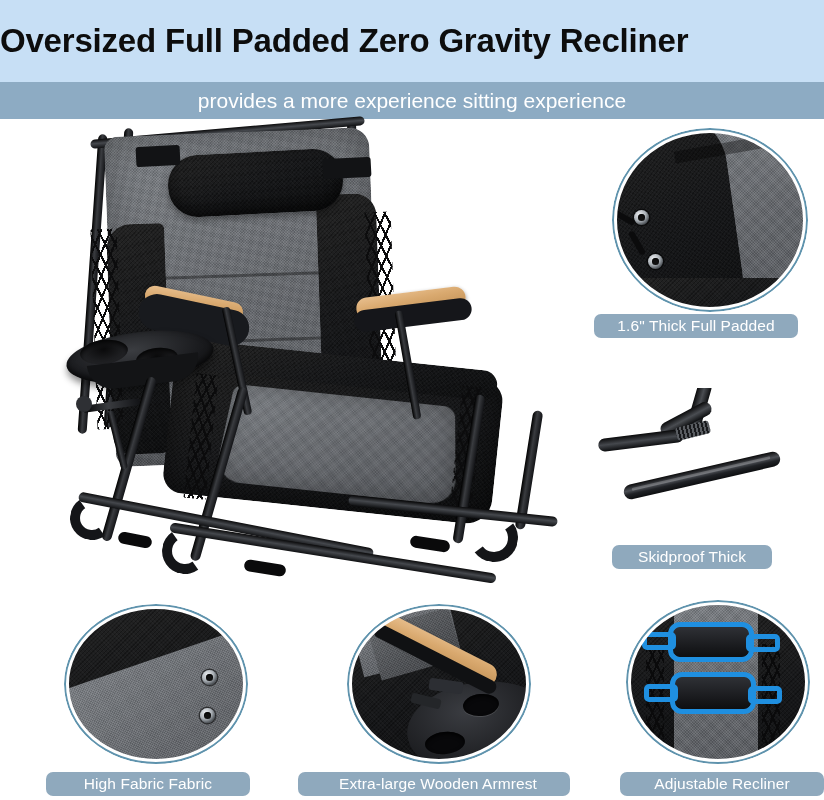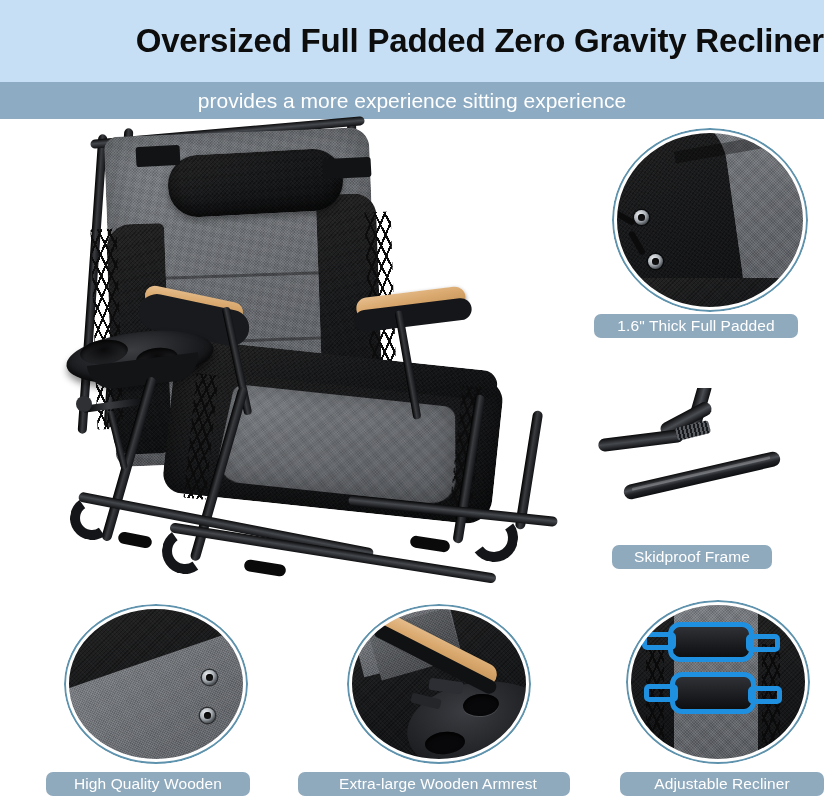--- a/index.html
+++ b/index.html
@@ -14,21 +14,21 @@
   }
 
   
   .band-title {
     position: absolute;
     left: 0; top: 0;
     width: 824px; height: 82px;
     background: #c7dff5;
     display: flex;
     align-items: center;
-    justify-content: flex-end;
+    justify-content: flex-start;
   }
   .band-title h1 {
     font-size: 33px;
     font-weight: 700;
     color: #0d0d0d;
     letter-spacing: -0.2px;
     white-space: nowrap;
     font-family: "Liberation Sans", sans-serif;
   }
 
@@ -265,31 +265,31 @@
               background:linear-gradient(180deg,#0a0a0b,#45484d,#0d0e10); border-radius:7px; transform:rotate(-7deg);"></div>
 
   <div style="position:absolute; left:80px; top:36px; width:34px; height:13px; transform:rotate(-14deg); border-radius:3px;
               background: repeating-linear-gradient(90deg,#5a5d62 0 2px,#18191c 2px 4px);"></div>
 
   <div style="position:absolute; left:26px; top:80px; width:160px; height:15px;
               background:linear-gradient(180deg,#0a0a0b 0%,#4e5157 40%,#202226 65%,#0d0e10 100%);
               border-radius:8px; transform:rotate(-13deg);"></div>
   <div style="position:absolute; left:34px; top:84px; width:142px; height:3px; background:rgba(255,255,255,.22); border-radius:2px; transform:rotate(-13deg);"></div>
 </div>
-<div class="pill" style="left:612px; top:545px; width:160px;">Skidproof Frame</div>
+<div class="pill" style="left:612px; top:545px; width:160px;">Skidproof Thick</div>
 
 <div class="circle" style="left:64px; top:604px; width:184px; height:160px;">
   <div class="inner">
     <div class="fab-black" style="position:absolute; inset:0;"></div>
     <div class="fab-gray" style="position:absolute; left:-40px; top:54px; width:260px; height:160px; transform:rotate(-19deg);"></div>
     <div class="grommet" style="left:134px; top:62px;"></div>
     <div class="grommet" style="left:132px; top:100px;"></div>
   </div>
 </div>
-<div class="pill" style="left:46px; top:772px; width:204px;">High Quality Wooden</div>
+<div class="pill" style="left:46px; top:772px; width:204px;">High Fabric Fabric</div>
 
 <div class="circle" style="left:347px; top:604px; width:184px; height:160px;">
   <div class="inner">
     <div class="fab-black" style="position:absolute; inset:0;"></div>
     <div class="fab-gray" style="position:absolute; left:4px; top:-6px; width:100px; height:64px; transform:rotate(-14deg);"></div>
     <div class="fab-gray" style="position:absolute; left:22px; top:10px; width:84px; height:52px; transform:rotate(-16deg); filter:brightness(.8);"></div>
 
     <div style="position:absolute; left:56px; top:74px; width:150px; height:92px; border-radius:50%;
                 background: radial-gradient(ellipse at 40% 30%, #3a3c41 0%, #1b1c1f 62%, #0a0a0b 100%); transform:rotate(-6deg);"></div>
     <div style="position:absolute; left:112px; top:86px; width:36px; height:22px; border-radius:50%;

